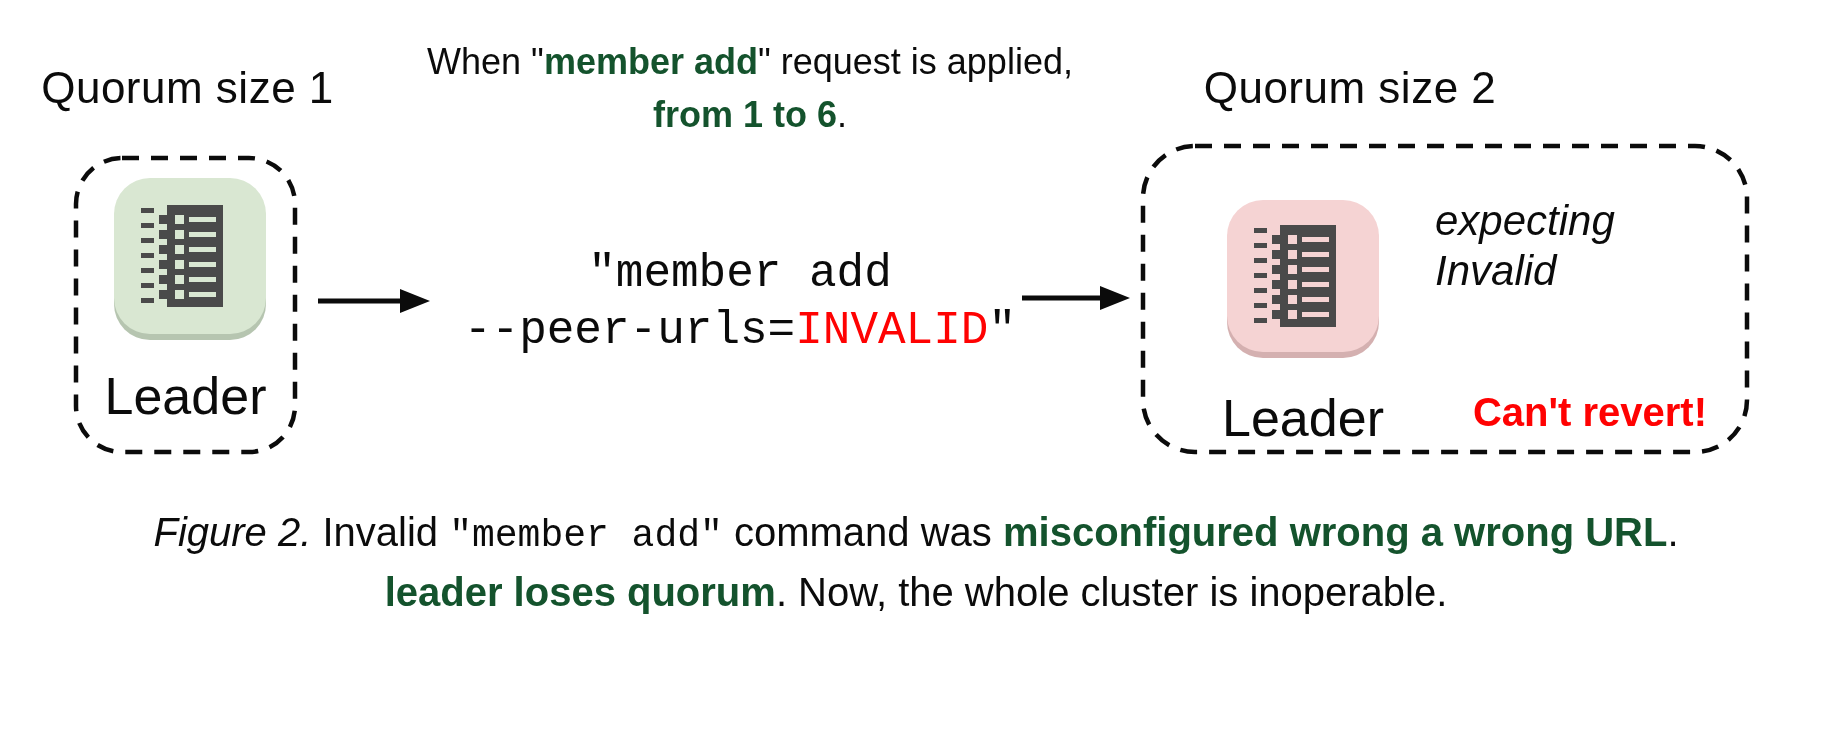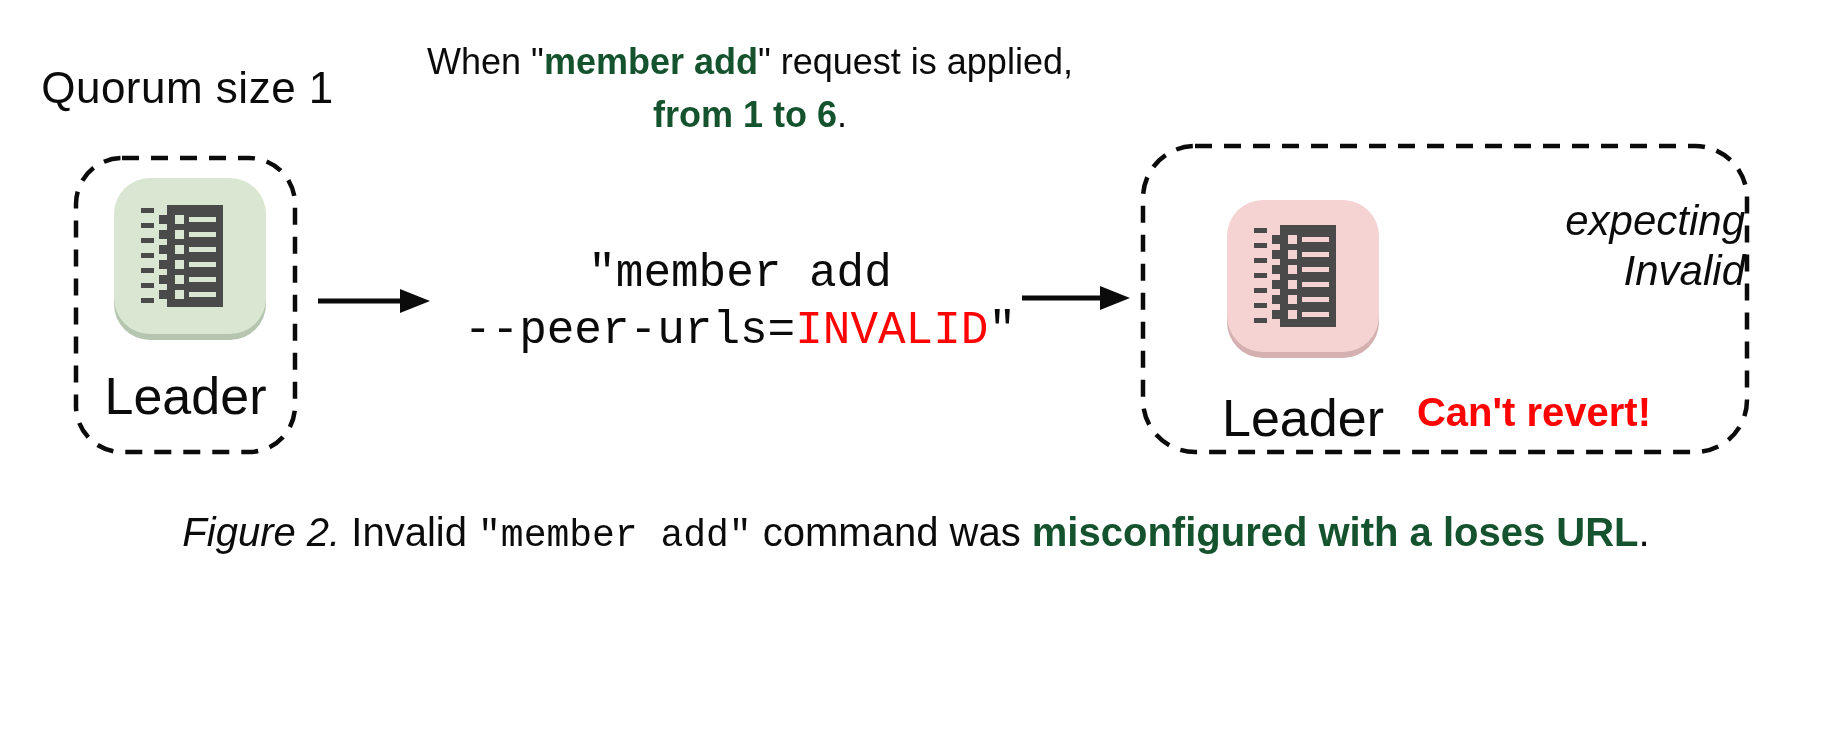--- a/index.html
+++ b/index.html
@@ -41,21 +41,21 @@
 
   
   .command {
     text-align:center; font-family:"Liberation Mono", monospace;
     font-size:46px; line-height:1.24; color:#0b0b0b; white-space:nowrap;
   }
   .command .invalid { color:#ff0202; }
 
   
   .expectation {
-    text-align:right; font-style:italic; font-size:42px; line-height:1.18;
+    text-align:left; font-style:italic; font-size:42px; line-height:1.18;
     color:#0b0b0b;
   }
   .warning {
     text-align:center; font-weight:bold; font-size:40px; color:#ff0202;
   }
 
   
   .caption {
     text-align:center; font-size:40px; line-height:1.45; color:#0b0b0b;
   }
@@ -128,20 +128,21 @@
     <div><span>--peer-urls=</span><span class="invalid">INVALID</span><span>"</span></div>
   </div>
 
   <div class="abs" style="left:1020px; top:285px;">
     <svg width="112" height="26" viewBox="0 0 112 26">
       <line x1="2" y1="13" x2="86" y2="13" stroke="#0b0b0b" stroke-width="5"></line>
       <polygon points="80,1 110,13 80,25" fill="#0b0b0b"></polygon>
     </svg>
   </div>
 
+  <div class="abs cluster-title" style="left:1190px; top:63px; width:320px;">Quorum size 2</div>
 
   <div class="abs dashed-box" style="left:1140px; top:143px;">
     <svg width="610" height="312" viewBox="0 0 610 312">
       <rect x="3" y="3" width="604" height="306" rx="52" fill="none" stroke="#0b0b0b" stroke-width="4.5" stroke-dasharray="17 12"></rect>
     </svg>
   </div>
 
   <div class="abs node-icon pink" style="left:1227px; top:200px; width:152px; height:152px;">
     <svg width="98" height="106" viewBox="0 0 98 106">
       <rect class="body" x="26" y="2" width="56" height="102"></rect>
@@ -173,19 +174,20 @@
     </svg>
   </div>
 
   <div class="abs node-label" style="left:1178px; top:388px; width:250px;">Leader</div>
 
   <div class="abs expectation" style="left:1435px; top:196px; width:310px;">
     <div>expecting</div>
     <div>Invalid</div>
   </div>
 
-  <div class="abs warning" style="left:1379px; top:390px; width:310px;">Can't revert!</div>
+  <div class="abs warning" style="left:1435px; top:390px; width:310px;">Can't revert!</div>
 
   <div class="abs caption" style="left:40px; top:503px; width:1752px;">
-    <div class="cap-line"><i>Figure 2.</i><span> Invalid </span><code>"member add"</code><span> command was </span><b>misconfigured with a loses URL</b><span>.</span></div>
+    <div class="cap-line"><i>Figure 2.</i><span> Invalid </span><code>"member add"</code><span> command was </span><b>misconfigured wrong a wrong URL</b><span>.</span></div>
+    <div class="cap-line"><b>leader loses quorum</b><span>. Now, the whole cluster is inoperable.</span></div>
   </div>
 
 </div>
 
 </body></html>

